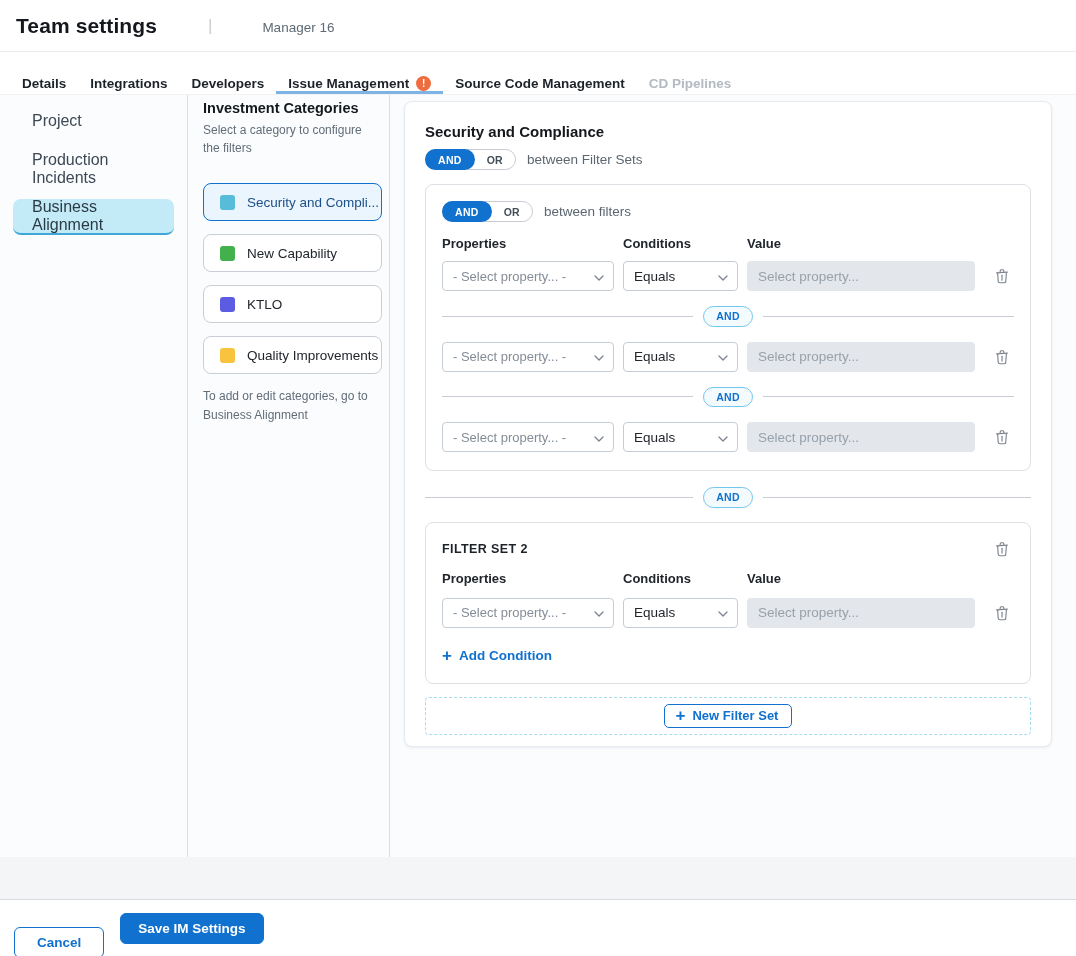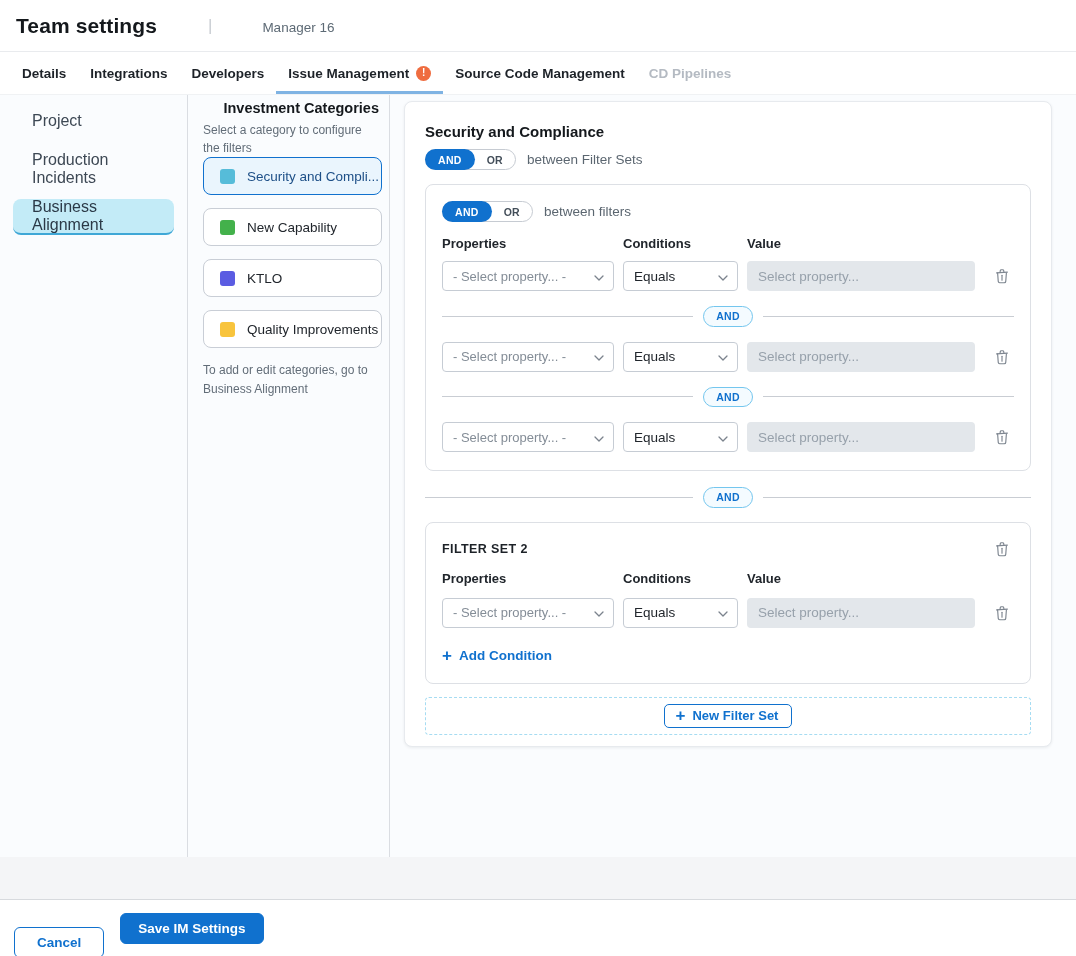--- a/index.html
+++ b/index.html
@@ -13,40 +13,40 @@
   .app { width:1076px; height:956px; display:flex; flex-direction:column; background:#fff; }
 
   
   .header { height:52px; flex:none; display:flex; align-items:center; padding:0 16px; background:#fff; border-bottom:1px solid #e9ebee;gap:39px; }
   .header-title { font-size:21px; font-weight:bold; color:#14181c; margin:0; letter-spacing:.1px; }
   .header-pipe { color:#c8ccd2; font-size:17px; margin:0 11px 0 12px; font-weight:300; }
   .header-context { font-size:13.5px; color:#5d6a75; padding-top:3px; }
 
   
   .tabbar { height:43px; flex:none; display:flex; align-items:stretch; padding:0 10px; background:#fff; border-bottom:1px solid #f0f2f4; }
-  .tab { display:flex; align-items:center; gap:7px; padding:0 12px; font-size:13.5px; font-weight:bold; color:#1d2228; cursor:pointer; border-bottom:3px solid transparent; border-top:3px solid transparent; }
+  .tab { display:flex; align-items:flex-end; gap:7px; padding:0 12px; font-size:13.5px; font-weight:bold; color:#1d2228; cursor:pointer; border-bottom:3px solid transparent; border-top:3px solid transparent; }
   .tab.active { border-bottom-color:#7fb3e3; }
   .tab.disabled { color:#b4bac2; cursor:default; }
   .tab-badge { width:15px; height:15px; border-radius:50%; background:#ef6c3f; color:#fff; font-size:10px; font-weight:bold; display:flex; align-items:center; justify-content:center; line-height:1; }
 
   
   .content { flex:1; display:flex; background:#fafcfe; min-height:0; }
   .sidebar { width:188px; flex:none; border-right:1px solid #dadde2; padding-top:8px; }
   .side-item { height:36px; display:flex; align-items:center; margin:0 13px 12px 13px; padding:0 19px; font-size:16px; color:#3d4854; border-radius:8px; cursor:pointer; }
   .side-item.selected { background:#c3ebf7; border-bottom:2px solid #3fa7d6; color:#2b3947; }
 
   .content-main { flex:1; display:flex; flex-direction:column; min-width:0; }
   .page-head { padding:15px 16px 9px 15px; flex:none; }
   .page-title { font-size:17.5px; font-weight:bold; color:#14181c; margin:0 0 7px 0; }
   .page-sub { font-size:13.5px; color:#5b6670; }
 
   .config-region { flex:1; display:flex; min-height:0; }
   .cat-col { width:202px; flex:none; border-right:1px solid #dadde2; padding:5px 10px 0 15px; }
-  .cat-title { font-size:14.5px; font-weight:bold; color:#14181c; margin:0 0 5px 10px;text-align:right; }
-  .cat-hint { font-size:12px; color:#626d78; line-height:1.5; margin-bottom:0; width:160px; }
+  .cat-title { font-size:14.5px; font-weight:bold; color:#14181c; margin:0 0 5px 0; }
+  .cat-hint { font-size:12px; color:#626d78; line-height:1.5; margin-bottom:26px; width:160px; }
   .cat-btn { display:flex; align-items:center; gap:12px; width:179px; height:38px; border:1px solid #c9ced6; border-radius:8px; background:#fff; padding:0 8px 0 16px; margin-bottom:13px; font-size:13.5px; color:#21262c; cursor:pointer; font-family:inherit; white-space:nowrap; }
   .cat-btn.selected { border:1.5px solid #1071ce; background:#eaf5fd; color:#1d4f87; }
   .swatch { width:15px; height:15px; border-radius:3px; flex:none; background:#ccc; }
   .cat-note { font-size:12px; color:#626d78; line-height:1.55; margin-top:2px; width:165px; }
 
   .panel-wrap { flex:1; padding:6px 24px 0 14px; min-width:0; }
   .panel { background:#fff; border:1px solid #e7eaee; border-radius:8px; box-shadow:0 1px 3px rgba(20,30,40,.07); padding:21px 20px 20px 20px; height:646px; }
 
   .cfg-title { font-size:15px; font-weight:bold; color:#14181c; margin:0 0 9px 0; }
   .toggle-row { display:flex; align-items:center; gap:11px; font-size:13.5px; color:#5b6670; }

